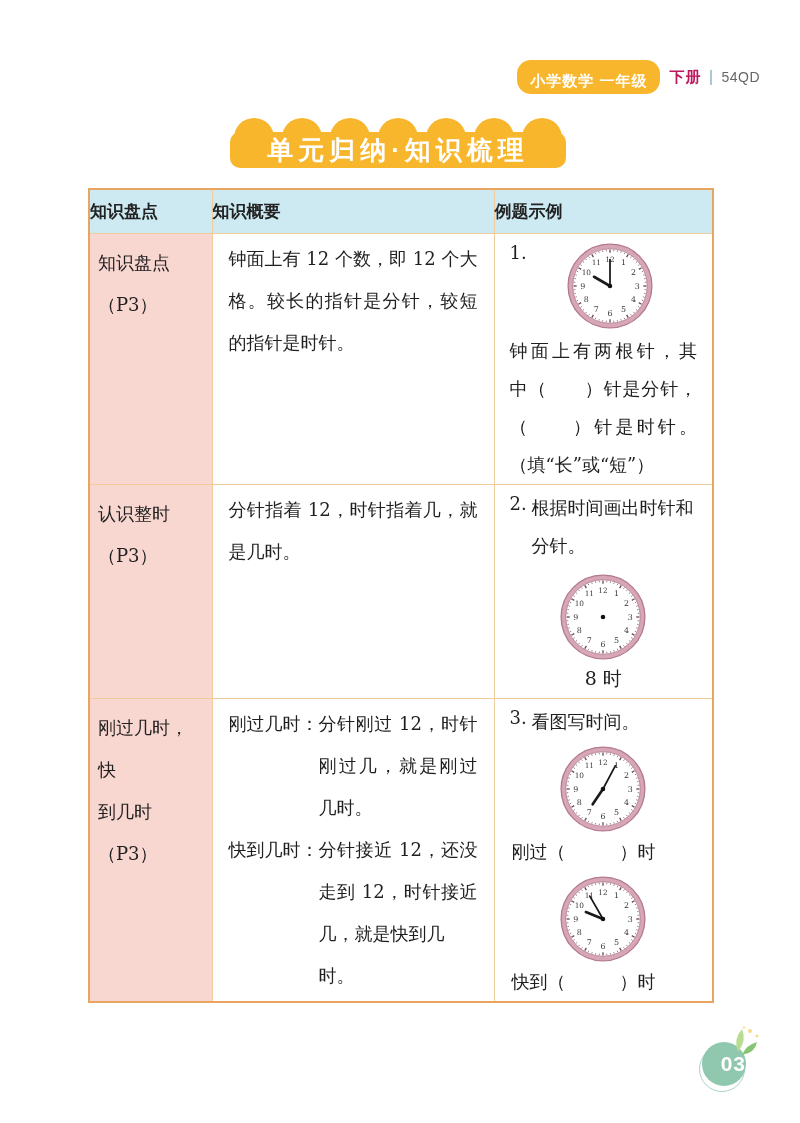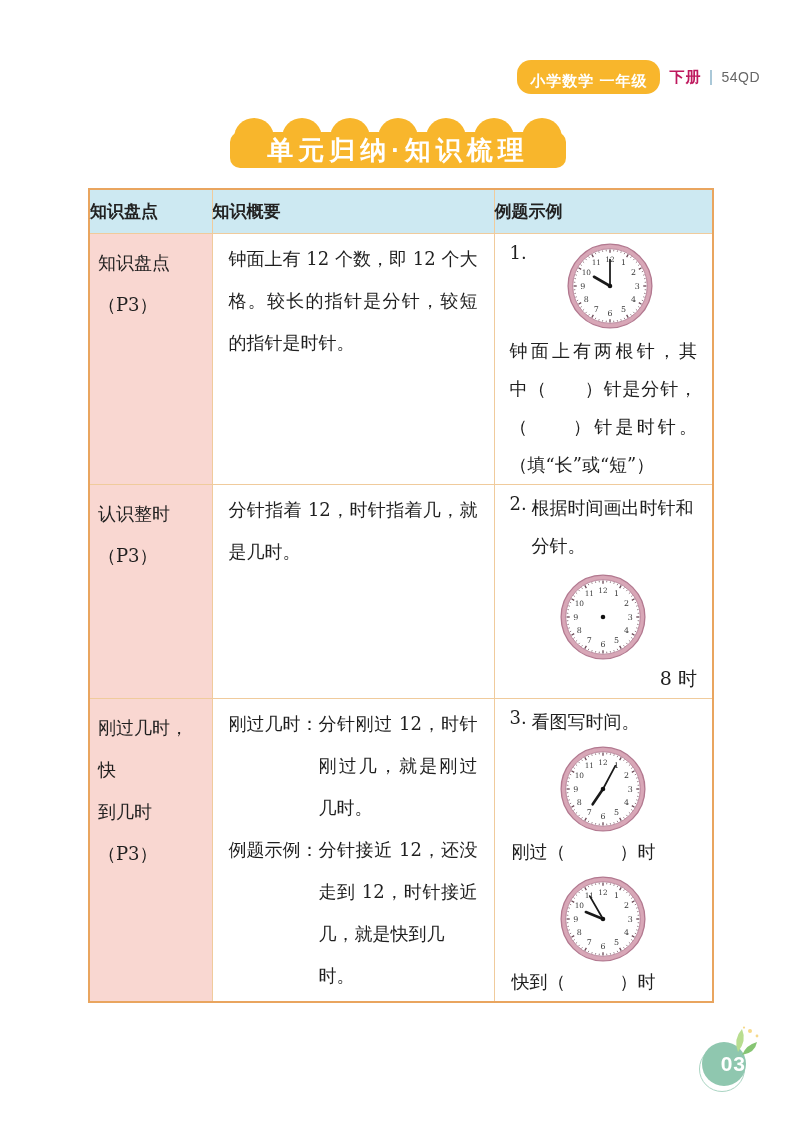--- a/index.html
+++ b/index.html
@@ -48,21 +48,21 @@
   td.example { padding:4px 15px 0; font-size:18px; }
   td.example .line { line-height:38px; }
   .ex-head { display:flex; align-items:flex-start; }
   .ex-no { width:22px; flex:0 0 auto; line-height:30px; }
   .ex-intro-lines { flex:1; }
   .ex-intro-lines .line { line-height:38px; }
   svg.clock { display:block; }
   .clock-r1 { width:88px; height:88px; margin:4px auto 2px 34px; }
   .clock-center { width:88px; height:88px; margin:8px auto 0; }
   .clock-r3 { width:88px; height:88px; margin:4px auto 0; }
-  .clock-caption { text-align:right; font-size:19px; line-height:34px; }
+  .clock-caption { text-align:center; font-size:19px; line-height:34px; }
   .fill-caption { font-size:18px; line-height:38px; padding-left:2px; }
 
   
   .page-circle { position:absolute; left:702px; top:1042px; width:44px; height:44px; border-radius:50%;
                  background:#8fc7af; text-align:right; line-height:44px;
                  font-family:"Liberation Sans","DejaVu Sans",sans-serif; font-size:21px; font-weight:bold;
                  color:#ffffff; letter-spacing:1px; z-index:2; }
   .page-ring { position:absolute; left:699px; top:1046px; width:46px; height:46px; border-radius:50%;
                border:1.5px solid #a9d4c2; z-index:1; }
   .leaves { position:absolute; left:726px; top:1026px; width:38px; height:38px; z-index:3; }
@@ -316,21 +316,21 @@
             <span class="term">刚过几时：</span>
             <span class="rest jl">分针刚过 12，时针</span>
           </div>
           <div class="hang-cont">
             <div class="line jl">刚过几，就是刚过</div>
             <div class="line">几时。</div>
           </div>
         </div>
         <div class="hang-item">
           <div class="hang-first">
-            <span class="term">例题示例：</span>
+            <span class="term">快到几时：</span>
             <span class="rest jl">分针接近 12，还没</span>
           </div>
           <div class="hang-cont">
             <div class="line jl">走到 12，时针接近</div>
             <div class="line">几，就是快到几时。</div>
           </div>
         </div>
       </td>
       <td class="example">
         <div class="ex-head">

